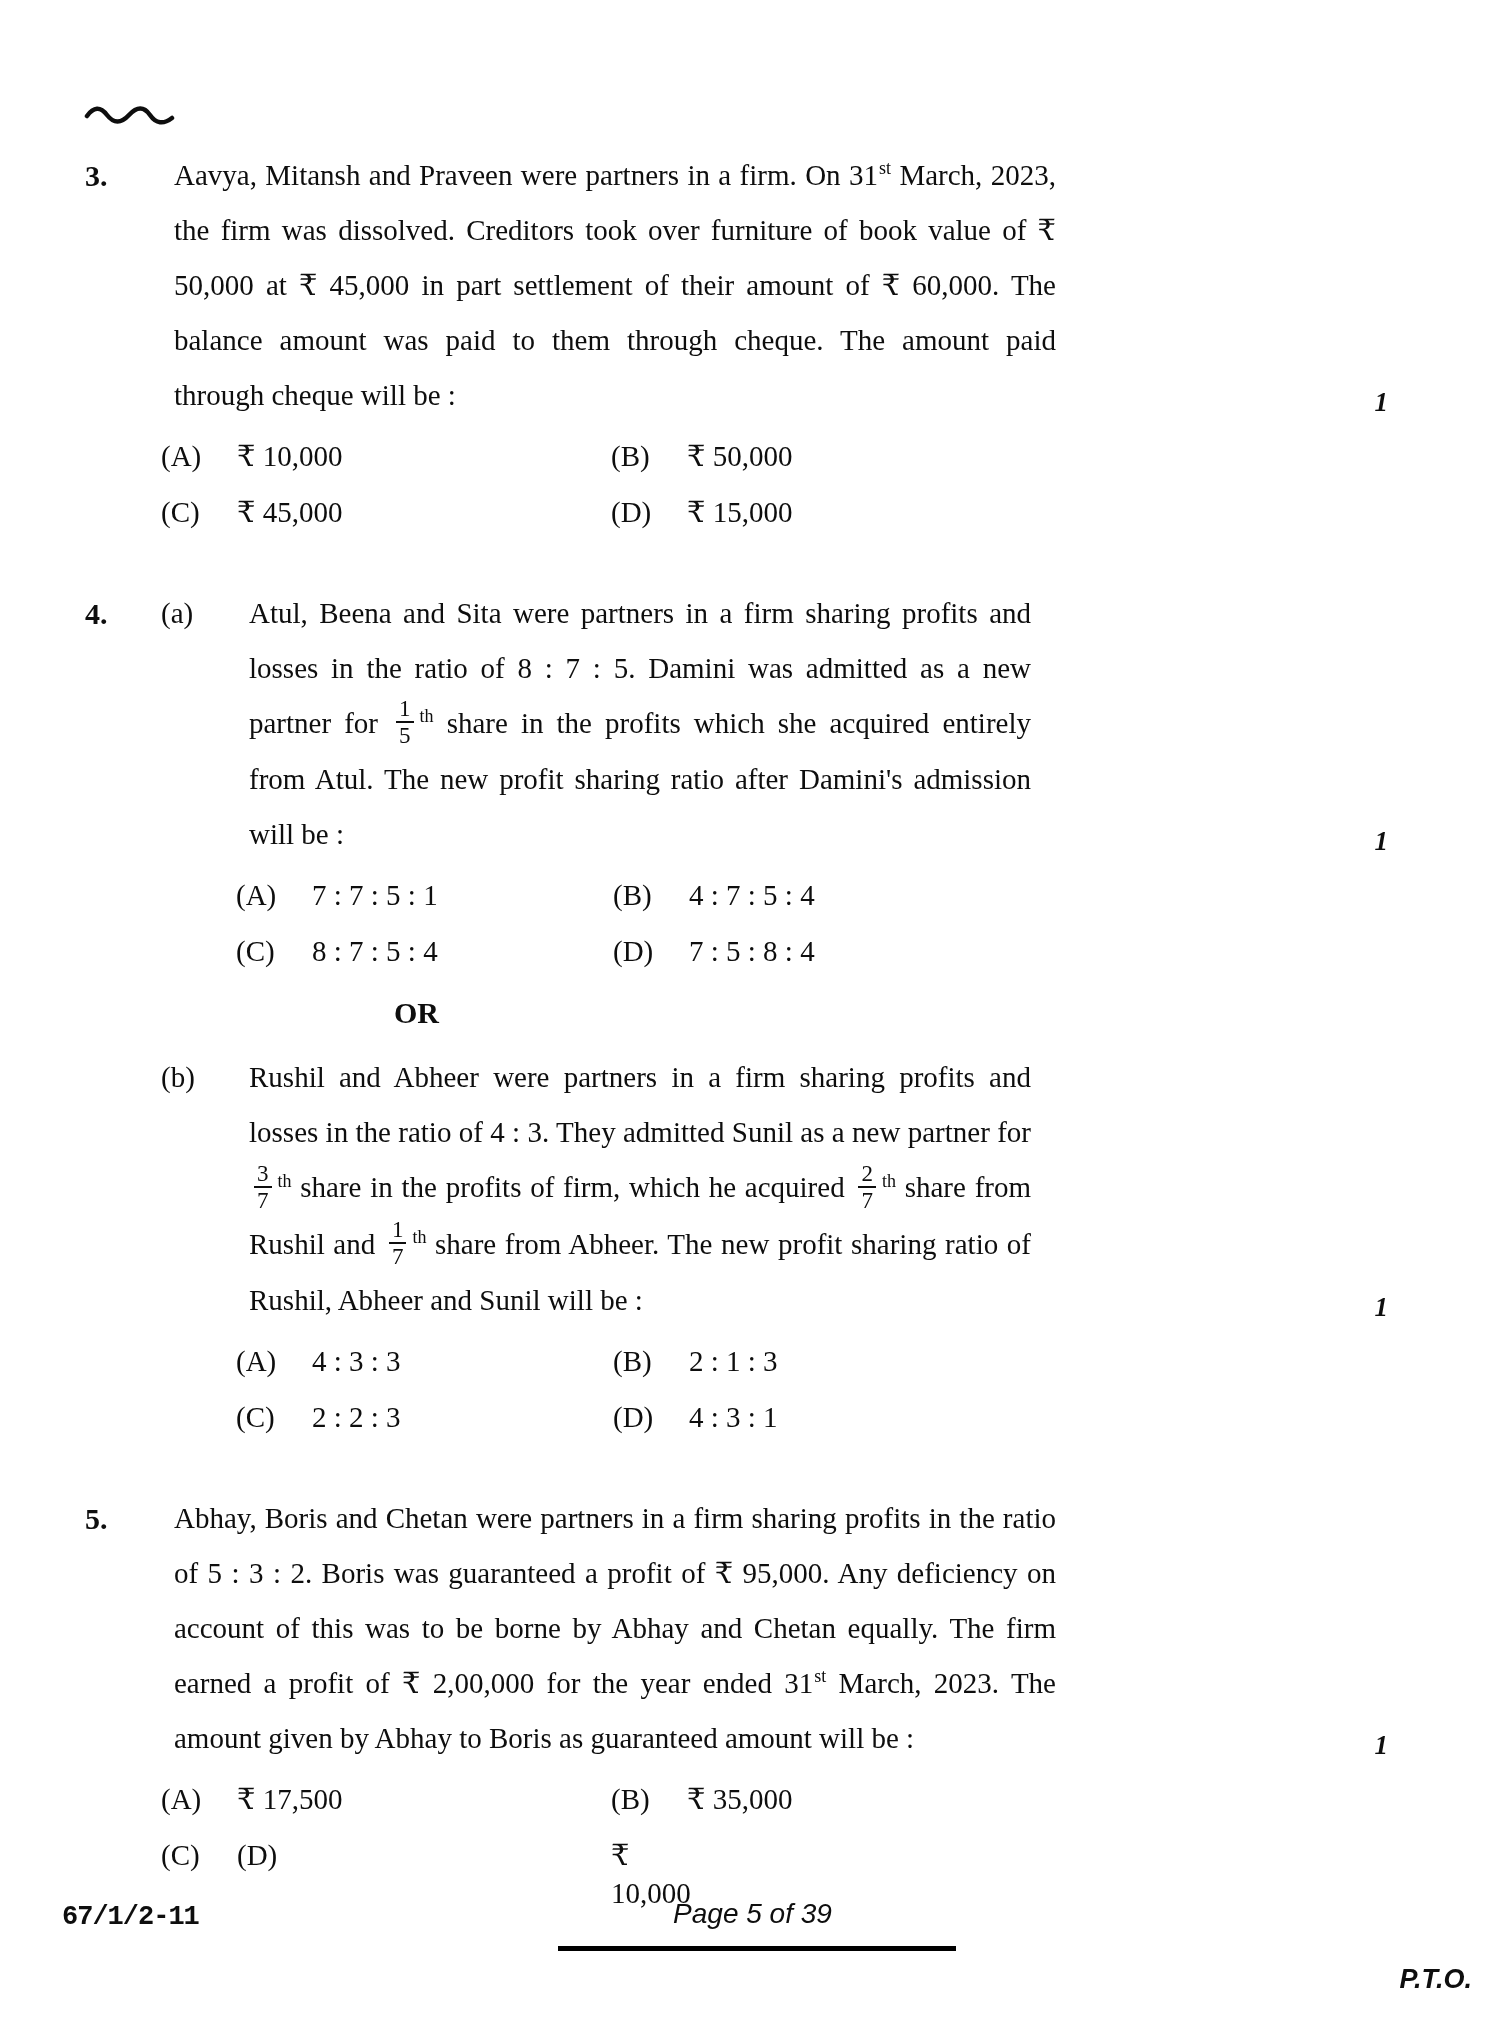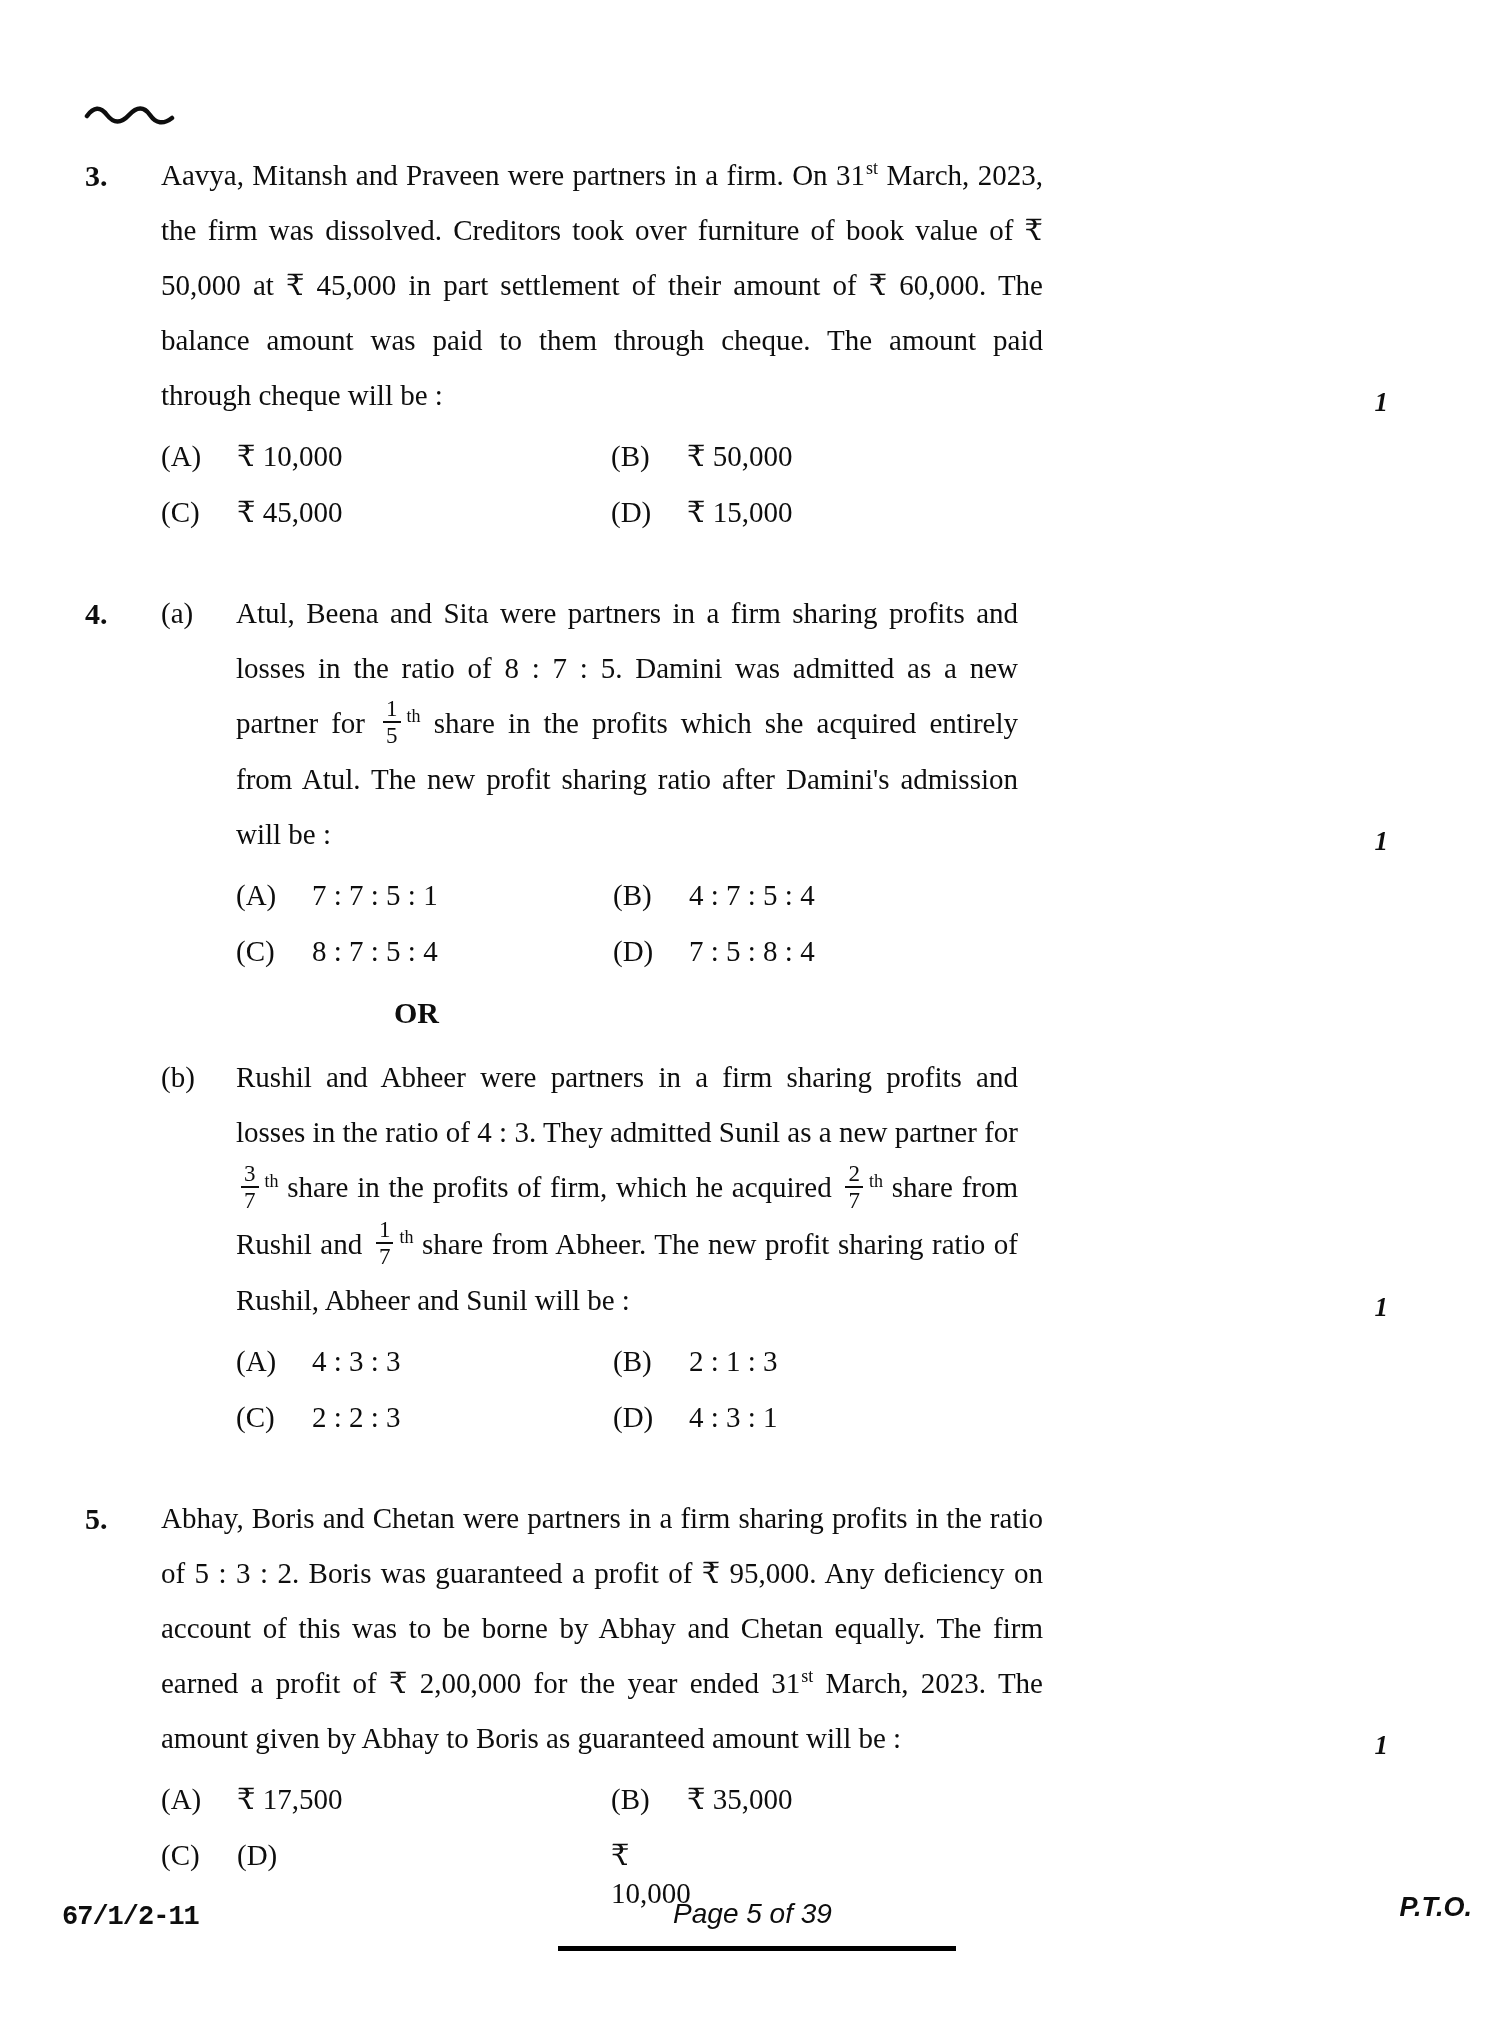--- a/index.html
+++ b/index.html
@@ -14,21 +14,21 @@
   }
   .squiggle { position:absolute; left:84px; top:100px; }
 
   #questions { position:absolute; left:85px; right:55px; top:148px; }
 
   .q { display:flex; }
   .q + .q { margin-top:55px; }
   .qnum { width:76px; font-weight:bold; font-size:30px; line-height:55px; }
   .qbody { flex:1; position:relative; }
 
-  .pwrap { position:relative; }
+  .pwrap { position:relative;margin-left:13px; }
   .para { font-size:29px; line-height:55px; text-align:justify; }
   .qpara { width:882px; }
   .ppara { width:782px; }
 
   .sup { vertical-align:super; font-size:18px; line-height:0; margin-left:1px; }
 
   .frac {
     display:inline-block; vertical-align:middle; position:relative; top:-4px;
     text-align:center; font-size:23px; line-height:25px; margin:0 5px;
   }
@@ -55,21 +55,21 @@
     font-family:Liberation Mono, monospace;
     font-weight:bold; font-size:27px; letter-spacing:-1px;
   }
   .footer-center {
     position:absolute; left:50%; transform:translateX(-50%); top:1898px;
     font-family:"Liberation Sans","DejaVu Sans",sans-serif;
     font-style:italic; font-weight:normal; font-size:28px;
   }
   .footer-rule { position:absolute; left:558px; top:1946px; width:398px; height:5px; background:#000; }
   .footer-right {
-    position:absolute; right:33px; top:1892px;
+    position:absolute; right:33px; top:1964px;
     font-family:"Liberation Sans","DejaVu Sans",sans-serif;
     font-style:italic; font-weight:bold; font-size:27px;
   }
 </style>
 </head>
 <body>
 
 <div class="page">
 
   <svg class="squiggle" width="92" height="30" viewBox="0 0 92 30">

